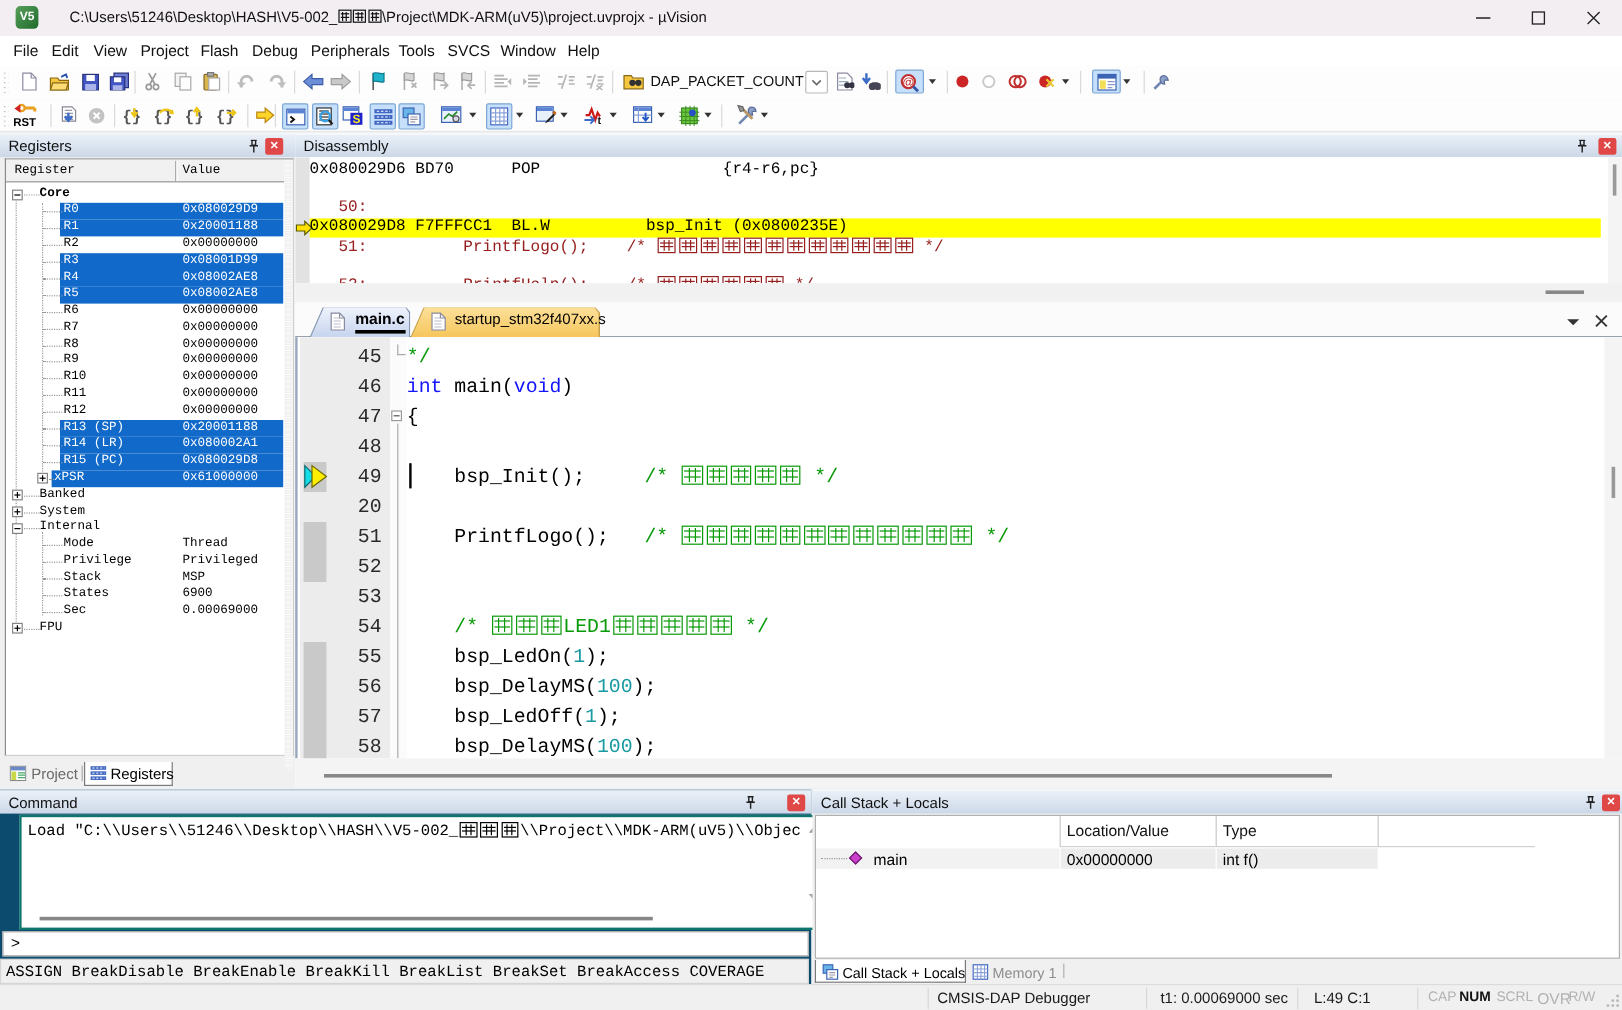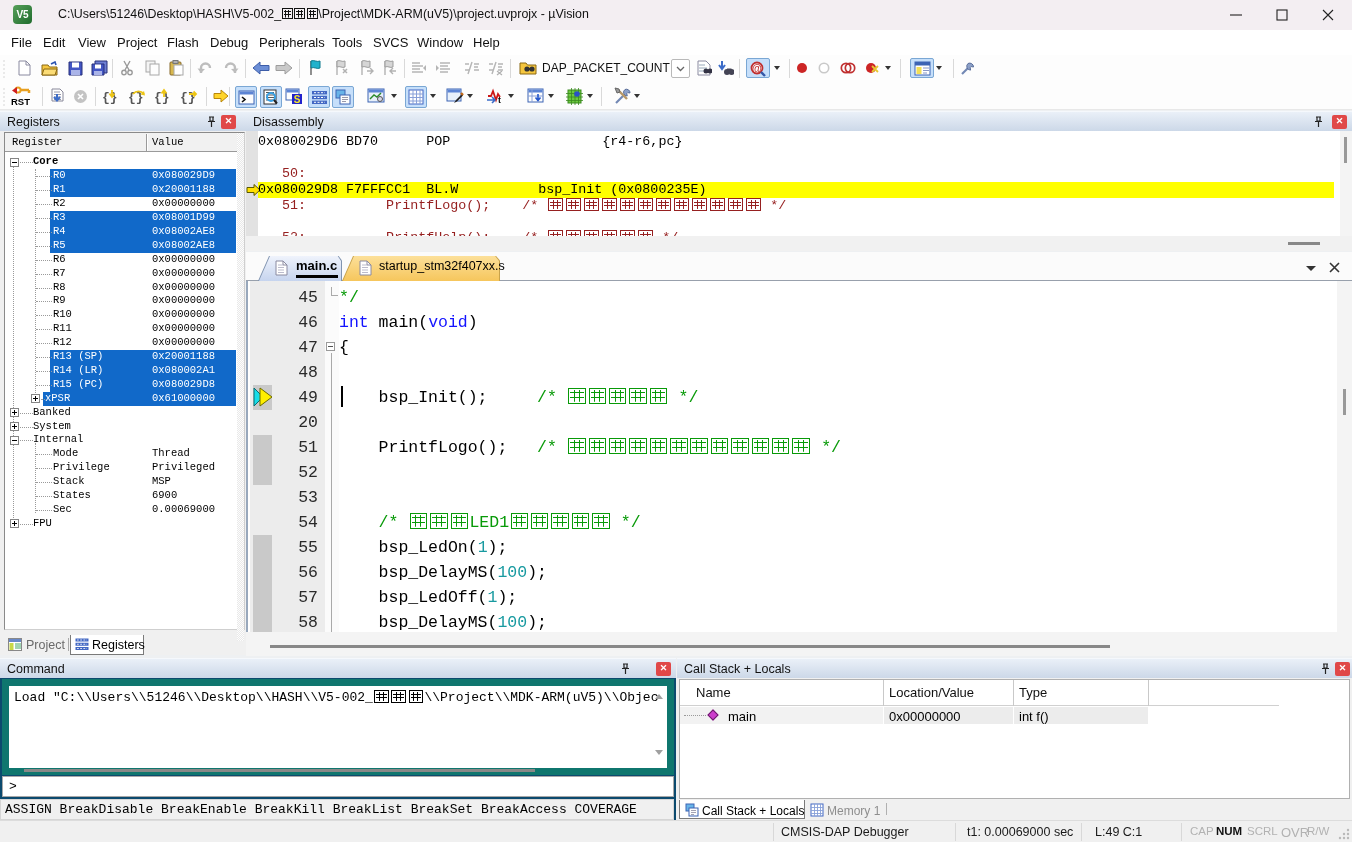--- a/index.html
+++ b/index.html
@@ -87,21 +87,21 @@
 .lnum{position:absolute;width:70px;text-align:right;font-size:16.5px;line-height:25px;
  font-family:"Liberation Mono",monospace;color:#2a2a2a}
 .eline{position:absolute;left:91px;height:25px;font-size:16.5px;line-height:25px;white-space:pre;
  font-family:"Liberation Mono",monospace;color:#000}
 .kw{color:#1414ff}.cm{color:#089a08}.num{color:#189aa0}
 .cover{position:absolute;left:5px;width:19px;background:#c9c9c9}
 #ehscroll{position:absolute;left:0;top:380px;width:1106px;height:24px;background:#f4f4f4}
 #evscroll{position:absolute;right:0;top:29px;width:15px;height:351px;background:#f4f4f4}
 
 #cmd{left:0;top:658px;width:676px;height:162px;background:#0c4a6e}
-#cmdbox{position:absolute;left:2px;top:21px;width:672px;height:96px;background:#fff;border:7px solid #0f766e}
+#cmdbox{position:absolute;left:16px;top:21px;width:672px;height:96px;background:#fff;border:2px solid #0f766e}
 #cmdtext{position:absolute;left:5px;top:4px;font-size:13px;font-family:"Liberation Mono",monospace;white-space:pre;width:645px;overflow:hidden}
 #cmdprompt{position:absolute;left:2px;top:118px;width:672px;height:21px;background:#fff;border:1px solid #a8a8a8;
  font-size:13px;font-family:"Liberation Mono",monospace;padding:2px 0 0 6px}
 #cmdbar{position:absolute;left:0px;top:141px;width:674px;height:21px;background:#f0f0f0;border:1px solid #d5d5d5;
  font-size:13px;font-family:"Liberation Mono",monospace;padding:2px 0 0 4px;white-space:pre}
 
 #stack{left:677px;top:658px;width:675px;height:162px;background:#f0f0f0}
 #stackbox{position:absolute;left:2px;top:21px;width:671px;height:120px;background:#fff;border:1px solid #b0b0b0}
 .shdr{position:absolute;top:0;height:26px;border-bottom:1px solid #d0d0d0;font-size:13px;color:#111}
 
@@ -816,23 +816,20 @@
 </div>
 <div id="stack" class="abs">
  <div class="phead" style="left:0;top:0;width:675px">
   <div class="cap">Call Stack + Locals</div>
   <svg class="pin" style="left:643px" viewBox="0 0 11 12">
         <path d="M3 1h5M4 1v4h3V1M2 5.5h7M5.5 6v5" stroke="#222" stroke-width="1.2" fill="none"></path>
       </svg>
   <div class="pclose" style="left:658px">✕</div>
  </div>
  <div id="stackbox">
-  <div class="shdr" style="left:0;width:203px">
-        <span style="position:absolute;left:16px;top:5px">Name</span>
-      </div>
   <div class="shdr" style="left:204px;width:129px">
         <span style="position:absolute;left:5px;top:5px">Location/Value</span>
       </div>
   <div class="shdr" style="left:334px;width:134px">
         <span style="position:absolute;left:5px;top:5px">Type</span>
       </div>
   <div class="shdr" style="left:469px;width:130px"></div>
   <div style="position:absolute;left:203px;top:0;width:1px;height:26px;background:#c9c9c9"></div>
   <div style="position:absolute;left:333px;top:0;width:1px;height:26px;background:#c9c9c9"></div>
   <div style="position:absolute;left:468px;top:0;width:1px;height:26px;background:#c9c9c9"></div>

